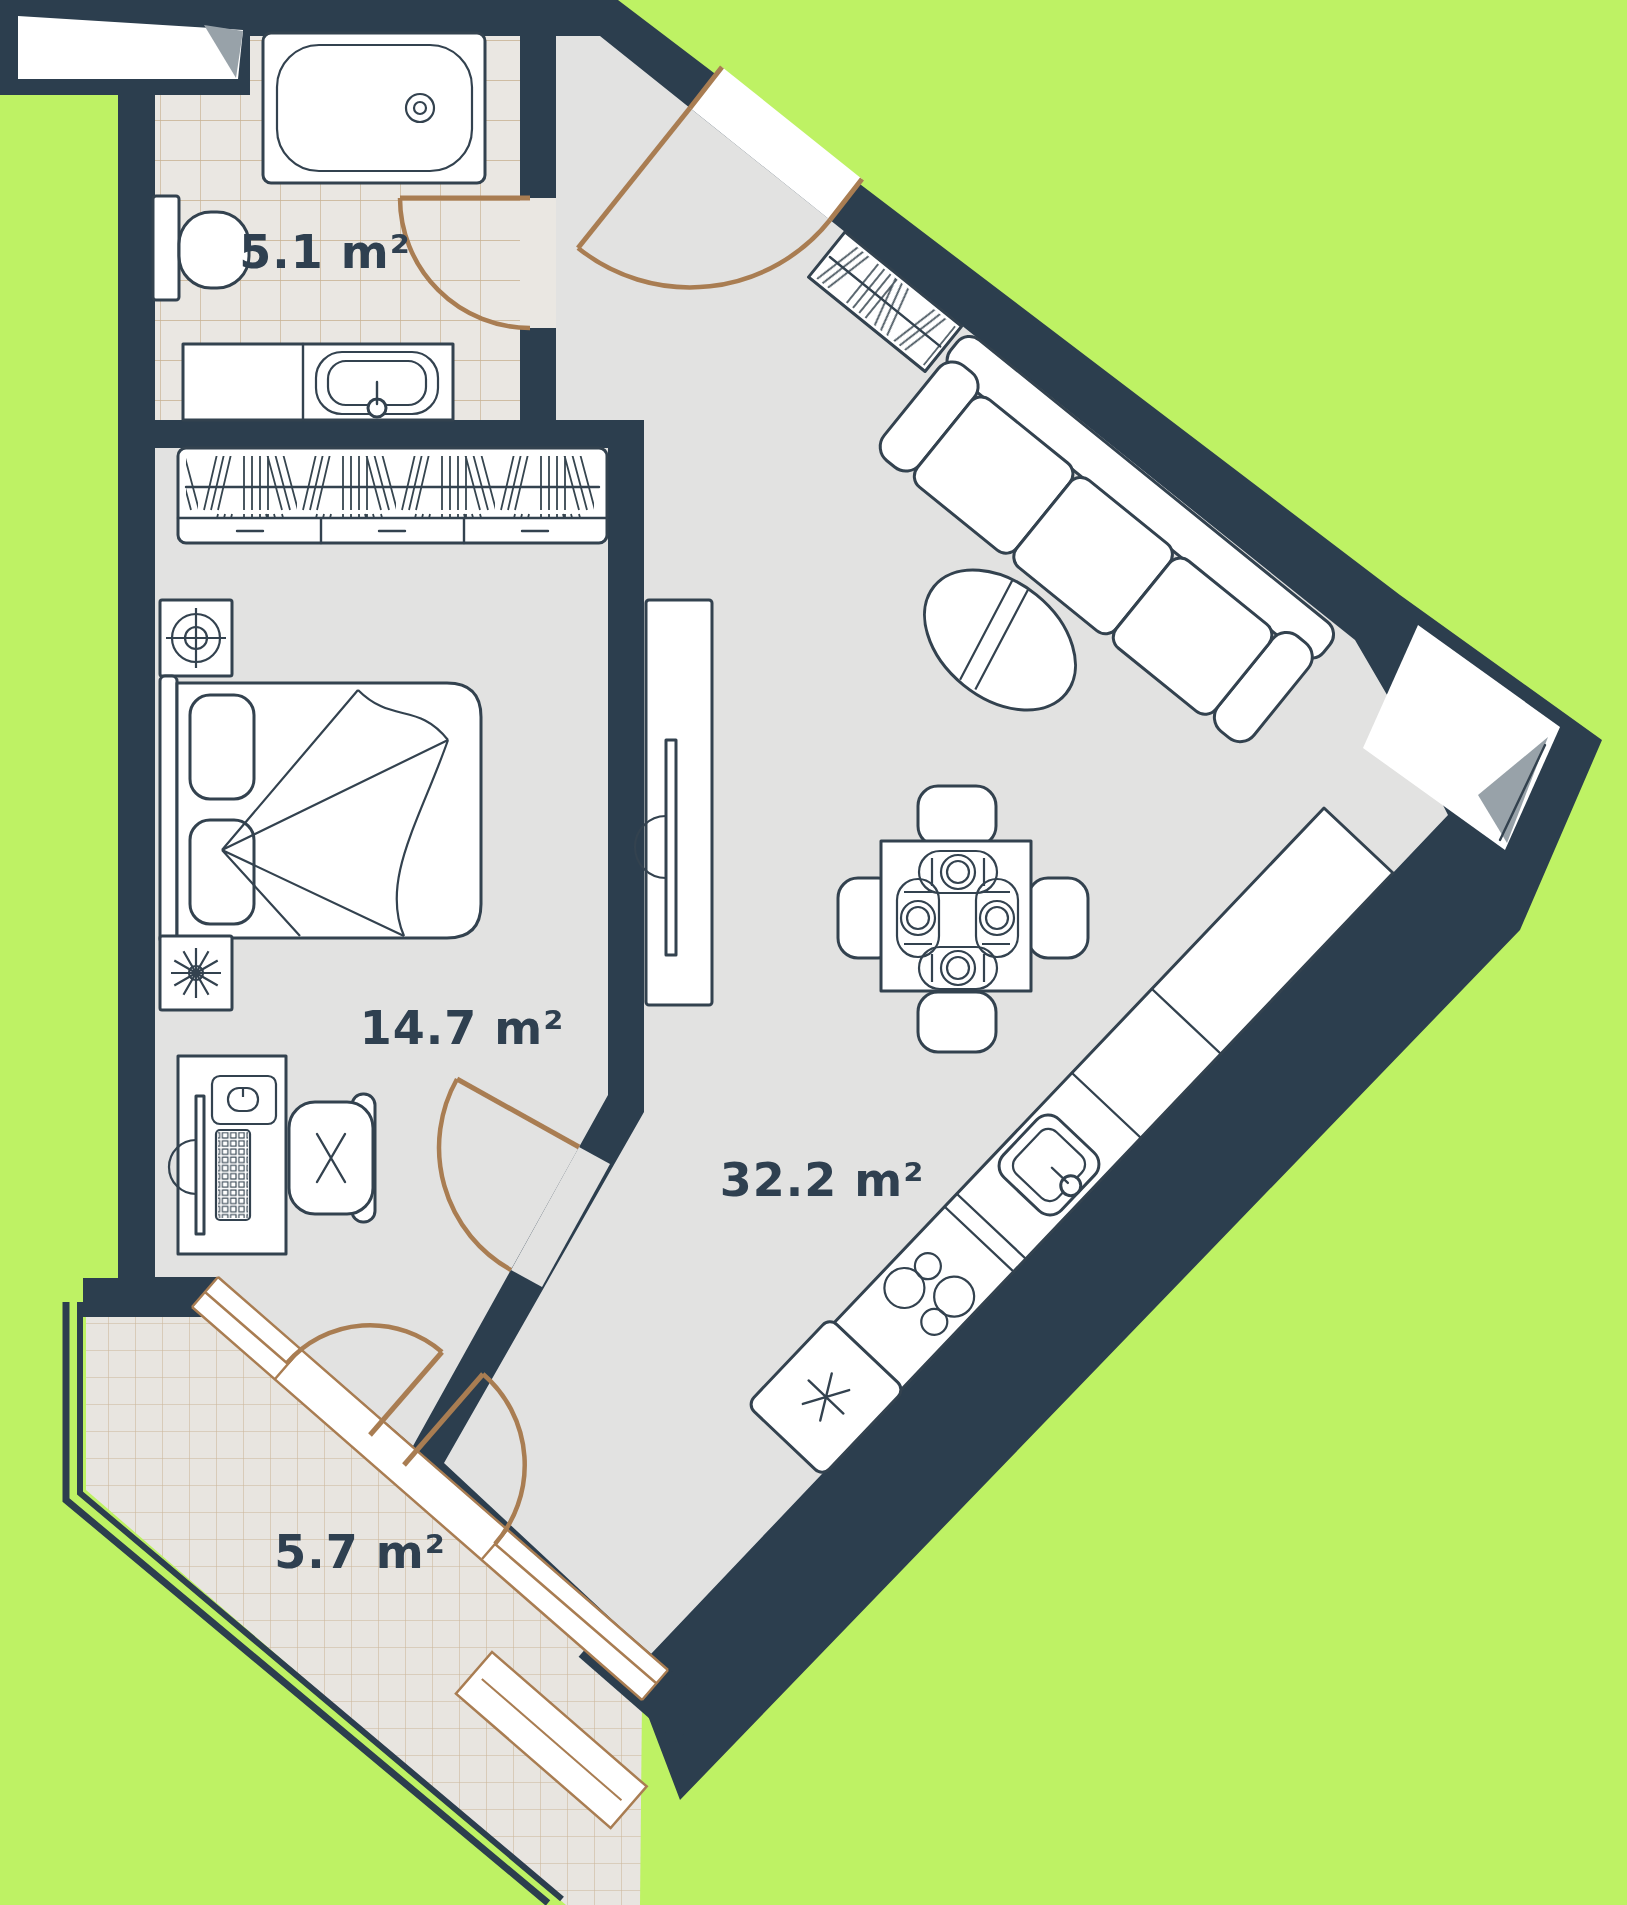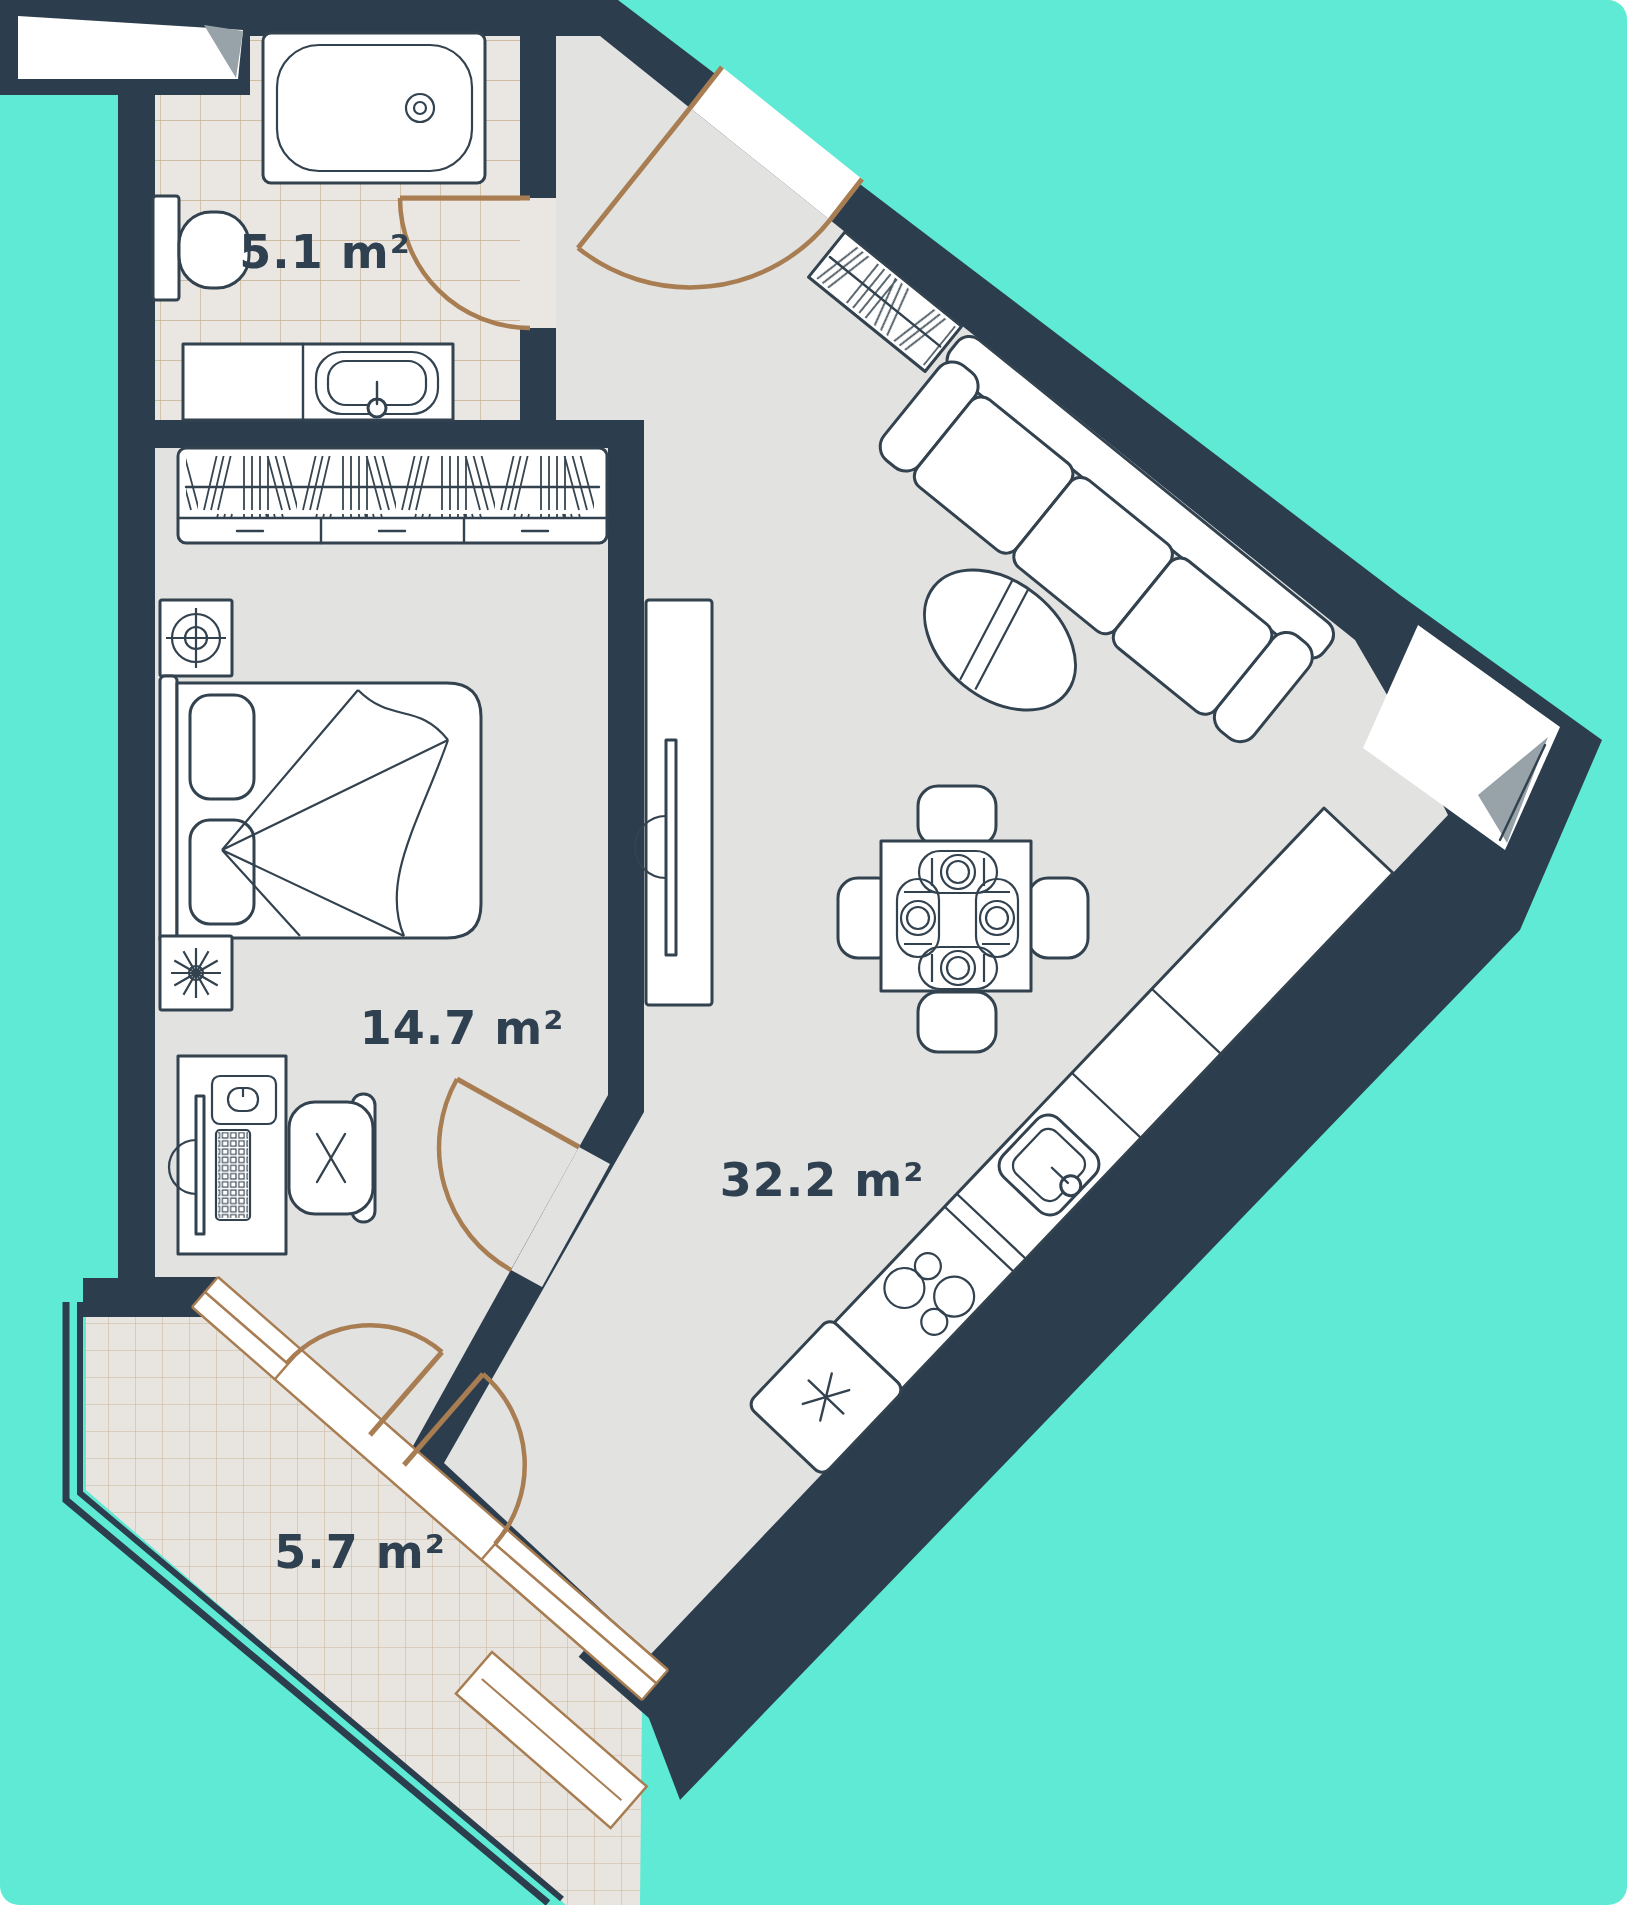--- a/index.html
+++ b/index.html
@@ -1,16 +1,16 @@
 <!DOCTYPE html>
 <html><head>
 <meta charset="utf-8">
 <style>
   html,body{margin:0;padding:0;background:#ffffff;font-family:"DejaVu Sans","Liberation Sans",sans-serif;}
-  .stage{width:1627px;height:1905px;position:relative;margin:0 auto;background:#5eead4;border-radius:19px;}
+  .stage{width:1627px;height:1905px;position:relative;margin:0 auto;background:#bef264;}
   .w{fill:#2c3e4e;}
   .floor{fill:#e2e2e1;}
   .white{fill:#ffffff;}
   .furn{fill:#ffffff;stroke:#33424f;stroke-width:3;stroke-linejoin:round;}
   .furnthin{fill:none;stroke:#33424f;stroke-width:2.2;stroke-linejoin:round;}
   .ln{stroke:#33424f;stroke-width:2.4;fill:none;stroke-linecap:round;}
   .door{stroke:#a97d52;stroke-width:4.5;fill:none;}
   .doorleaf{stroke:#a97d52;stroke-width:5;fill:none;stroke-linecap:butt;}
   .brown{stroke:#a97d52;fill:none;}
   .shade{fill:#98a2a9;}

